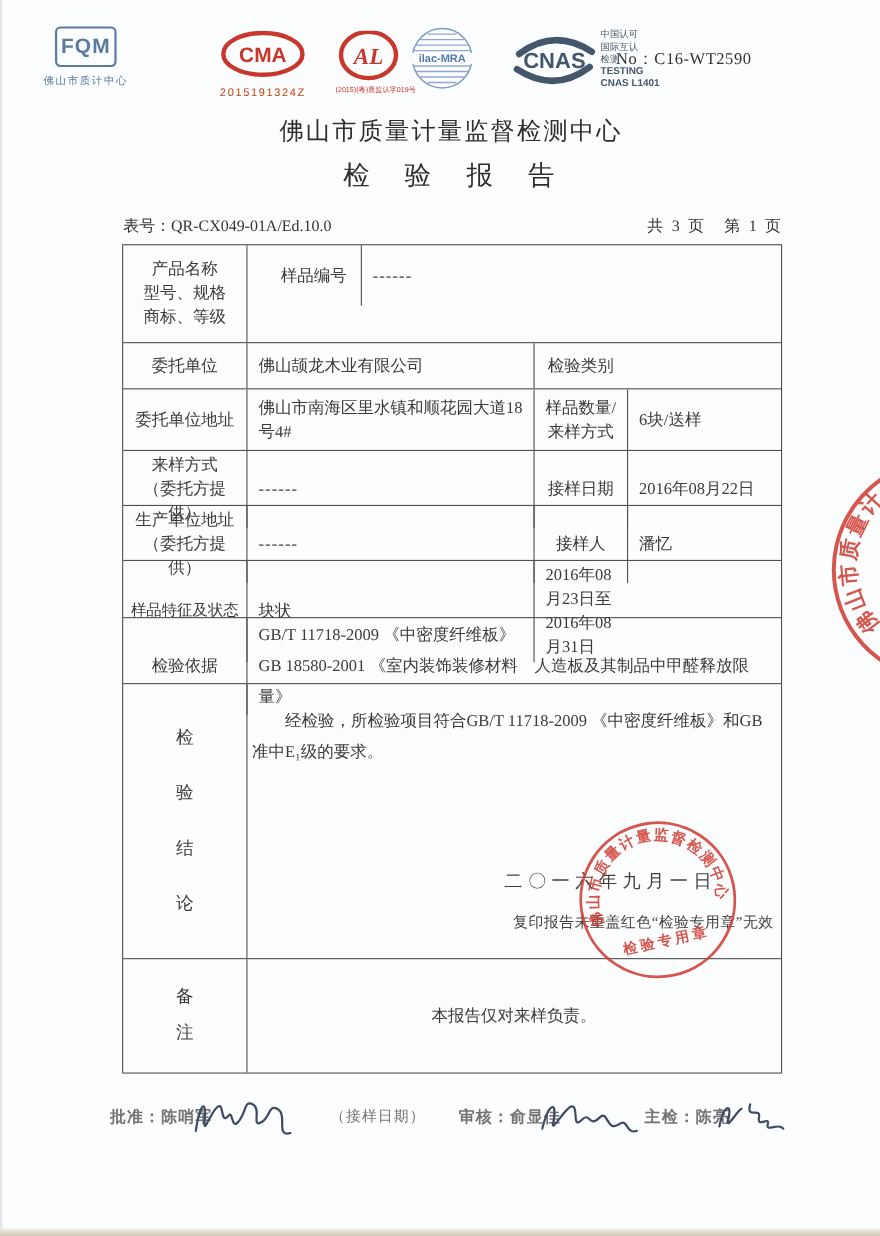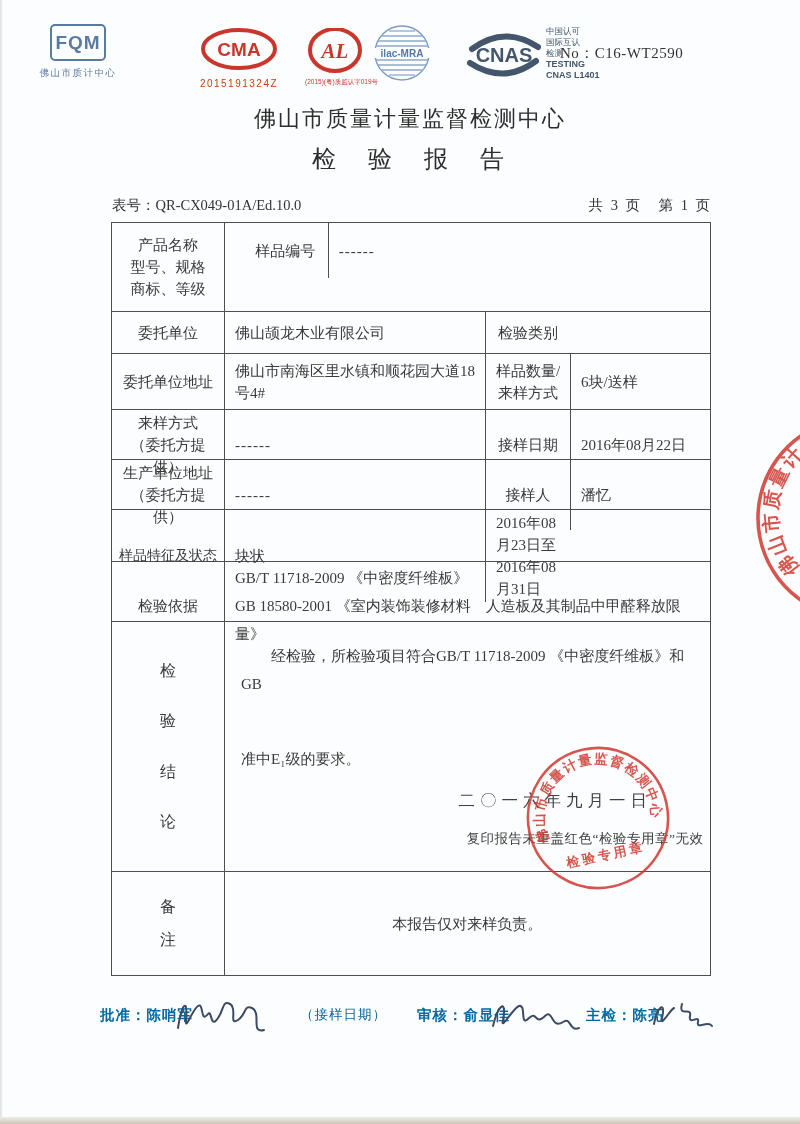--- a/index.html
+++ b/index.html
@@ -50,31 +50,31 @@
   .r2{grid-template-columns:112px 261px 85px 140.4px;height:42px;}
   .r3{grid-template-columns:112px 261px 85px 140.4px;height:56px;}
   .r4{grid-template-columns:112px 261px 85px 140.4px;height:50px;}
   .r5{grid-template-columns:112px 261px 85px 140.4px;height:50px;}
   .r6{grid-template-columns:112px 261px 85px 140.4px;height:52px;}
   .r7{grid-template-columns:112px 485.4px;height:60px;}
   .r8{grid-template-columns:112px 485.4px;height:250px;}
   .r9{grid-template-columns:112px 485.4px;height:104px;}
   .vlabel{display:flex;flex-direction:column;align-items:center;justify-content:space-around;
           padding:24px 0;font-size:16px;}
-  .concl{position:relative;justify-content:flex-start;padding:20px 8px 0 16px;gap:47px;}
+  .concl{position:relative;justify-content:flex-start;padding:20px 8px 0 4px;}
   .concl .p{font-size:15px;line-height:28px;color:#3a3a3a;}
   .concl .p1{text-indent:2em;}
   .concl .date{position:absolute;left:88px;top:168px;width:100%;text-align:center;
                font-size:16.5px;letter-spacing:5px;color:#3f3f3f;}
   .concl .note{position:absolute;right:6px;top:206px;font-size:13.5px;letter-spacing:.5px;color:#3f3f3f;}
   .remark-val{justify-content:center;align-items:center;text-align:center;font-size:15px;}
   .small-dash{letter-spacing:1px;}
 
   
-  .footer{left:0;top:998px;width:724px;height:46px;font-size:14.5px;color:#0369a1;}
+  .footer{left:0;top:998px;width:724px;height:46px;font-size:14.5px;color:#737373;}
   .footer .lbl{position:absolute;top:8px;font-weight:bold;letter-spacing:1px;}
   .footer .plain{font-weight:normal;font-size:13.5px;}
 
   
   .stamp{pointer-events:none;opacity:.85;}
   .stamp-main{left:513px;top:733px;transform:rotate(-12deg);}
   .stamp-partial{left:738px;top:398px;transform:rotate(-32deg);}
 
   
   .edge-bottom{left:0;right:0;bottom:0;height:7px;

